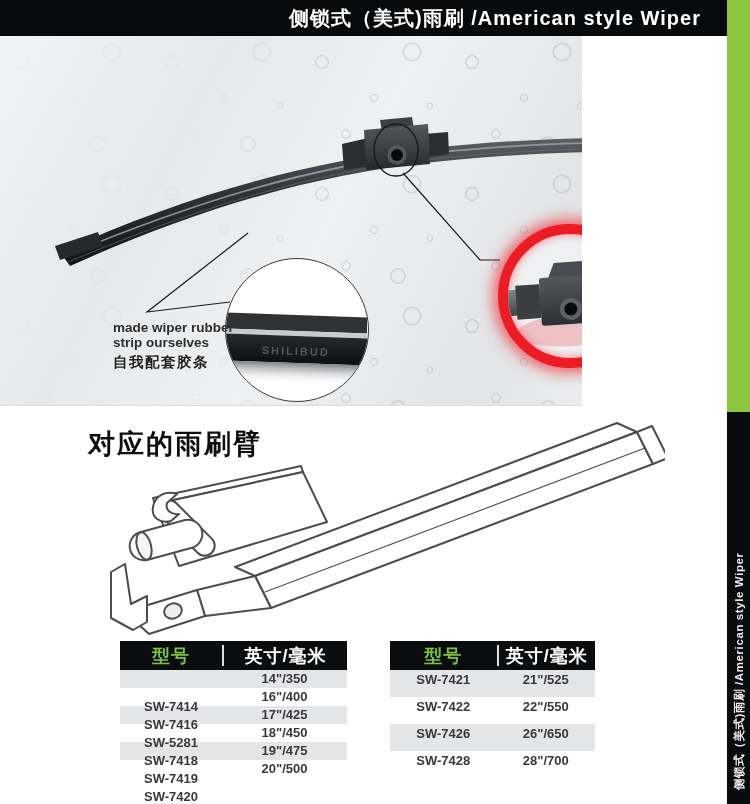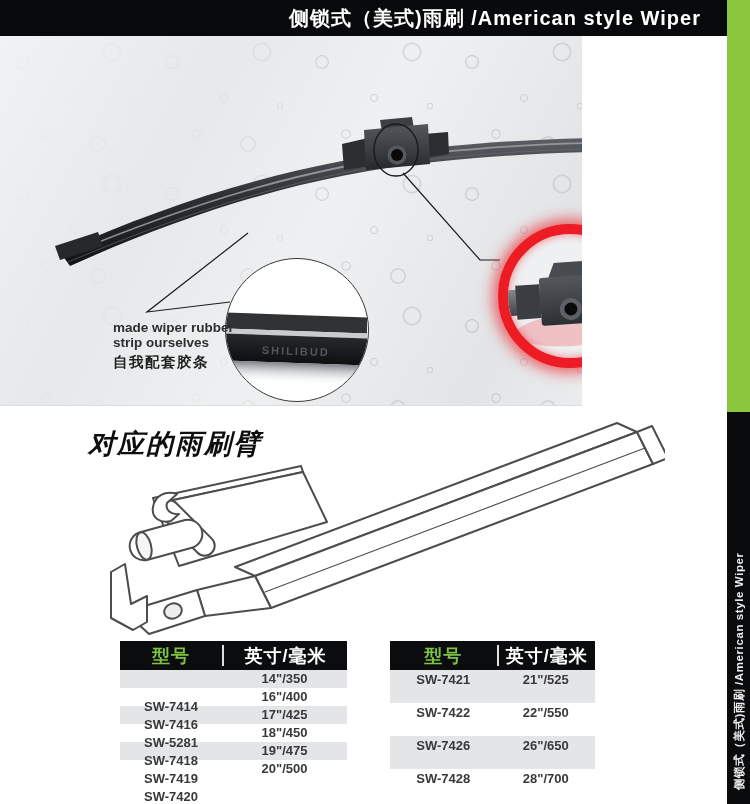--- a/index.html
+++ b/index.html
@@ -64,42 +64,42 @@
     box-sizing:border-box;border:10px solid #ed1c24;background:#eff0f2;overflow:hidden;
     box-shadow:0 0 14px 5px rgba(237,28,36,.65), inset 0 0 9px rgba(237,28,36,.55);
   }
   .connector-caption{
     position:absolute;left:487px;top:338px;
     font-size:17.5px;font-weight:800;color:#0d0d0f;letter-spacing:.5px;white-space:nowrap;
   }
   
   .arm-heading{
     position:absolute;left:88px;top:426px;
-    font-size:27px;font-weight:800;color:#0e0e10;letter-spacing:2px;font-style:italic;
+    font-size:27px;font-weight:800;color:#0e0e10;letter-spacing:2px;
   }
   .arm-svg{position:absolute;left:85px;top:408px;}
   
   .spec{position:absolute;}
   .spec.left{left:120px;top:641px;width:227px;}
   .spec.right{left:390px;top:641px;width:205px;}
   .spec .thead{
     height:29px;background:#0b0c0e;display:flex;align-items:stretch;
   }
   .spec .th{
     display:flex;align-items:center;justify-content:center;
     font-size:18px;font-weight:800;letter-spacing:1px;
   }
   .spec .th.model{color:#7dc242;}
   .spec .th.size{color:#ffffff;}
   .spec.left .th.model{width:45%;} .spec.left .th.size{flex:1;}
   .spec.right .th.model{width:52%;} .spec.right .th.size{flex:1;}
   .spec .th-divider{width:2px;background:#dedede;margin:4px 0;}
   .spec .row{display:flex;}
   .spec.left .row{height:18px;line-height:18px;}
-  .spec.right .row{height:33px;line-height:19px;justify-content:flex-end;}
+  .spec.right .row{height:27px;line-height:19px;justify-content:flex-end;}
   .spec .row:nth-child(even){background:#e4e5e7;}
   .spec .td{font-size:13px;font-weight:700;color:#39393b;text-align:center;}
   .spec.left .td.model{width:45%;margin-top:28px;} .spec.left .td.size{flex:1;}
   .spec.right .td.model{width:52%;} .spec.right .td.size{flex:1;}
 </style>
 </head>
 <body>
 
 <div class="top-bar">
   <span>侧锁式（美式)雨刷 /American style Wiper</span>

